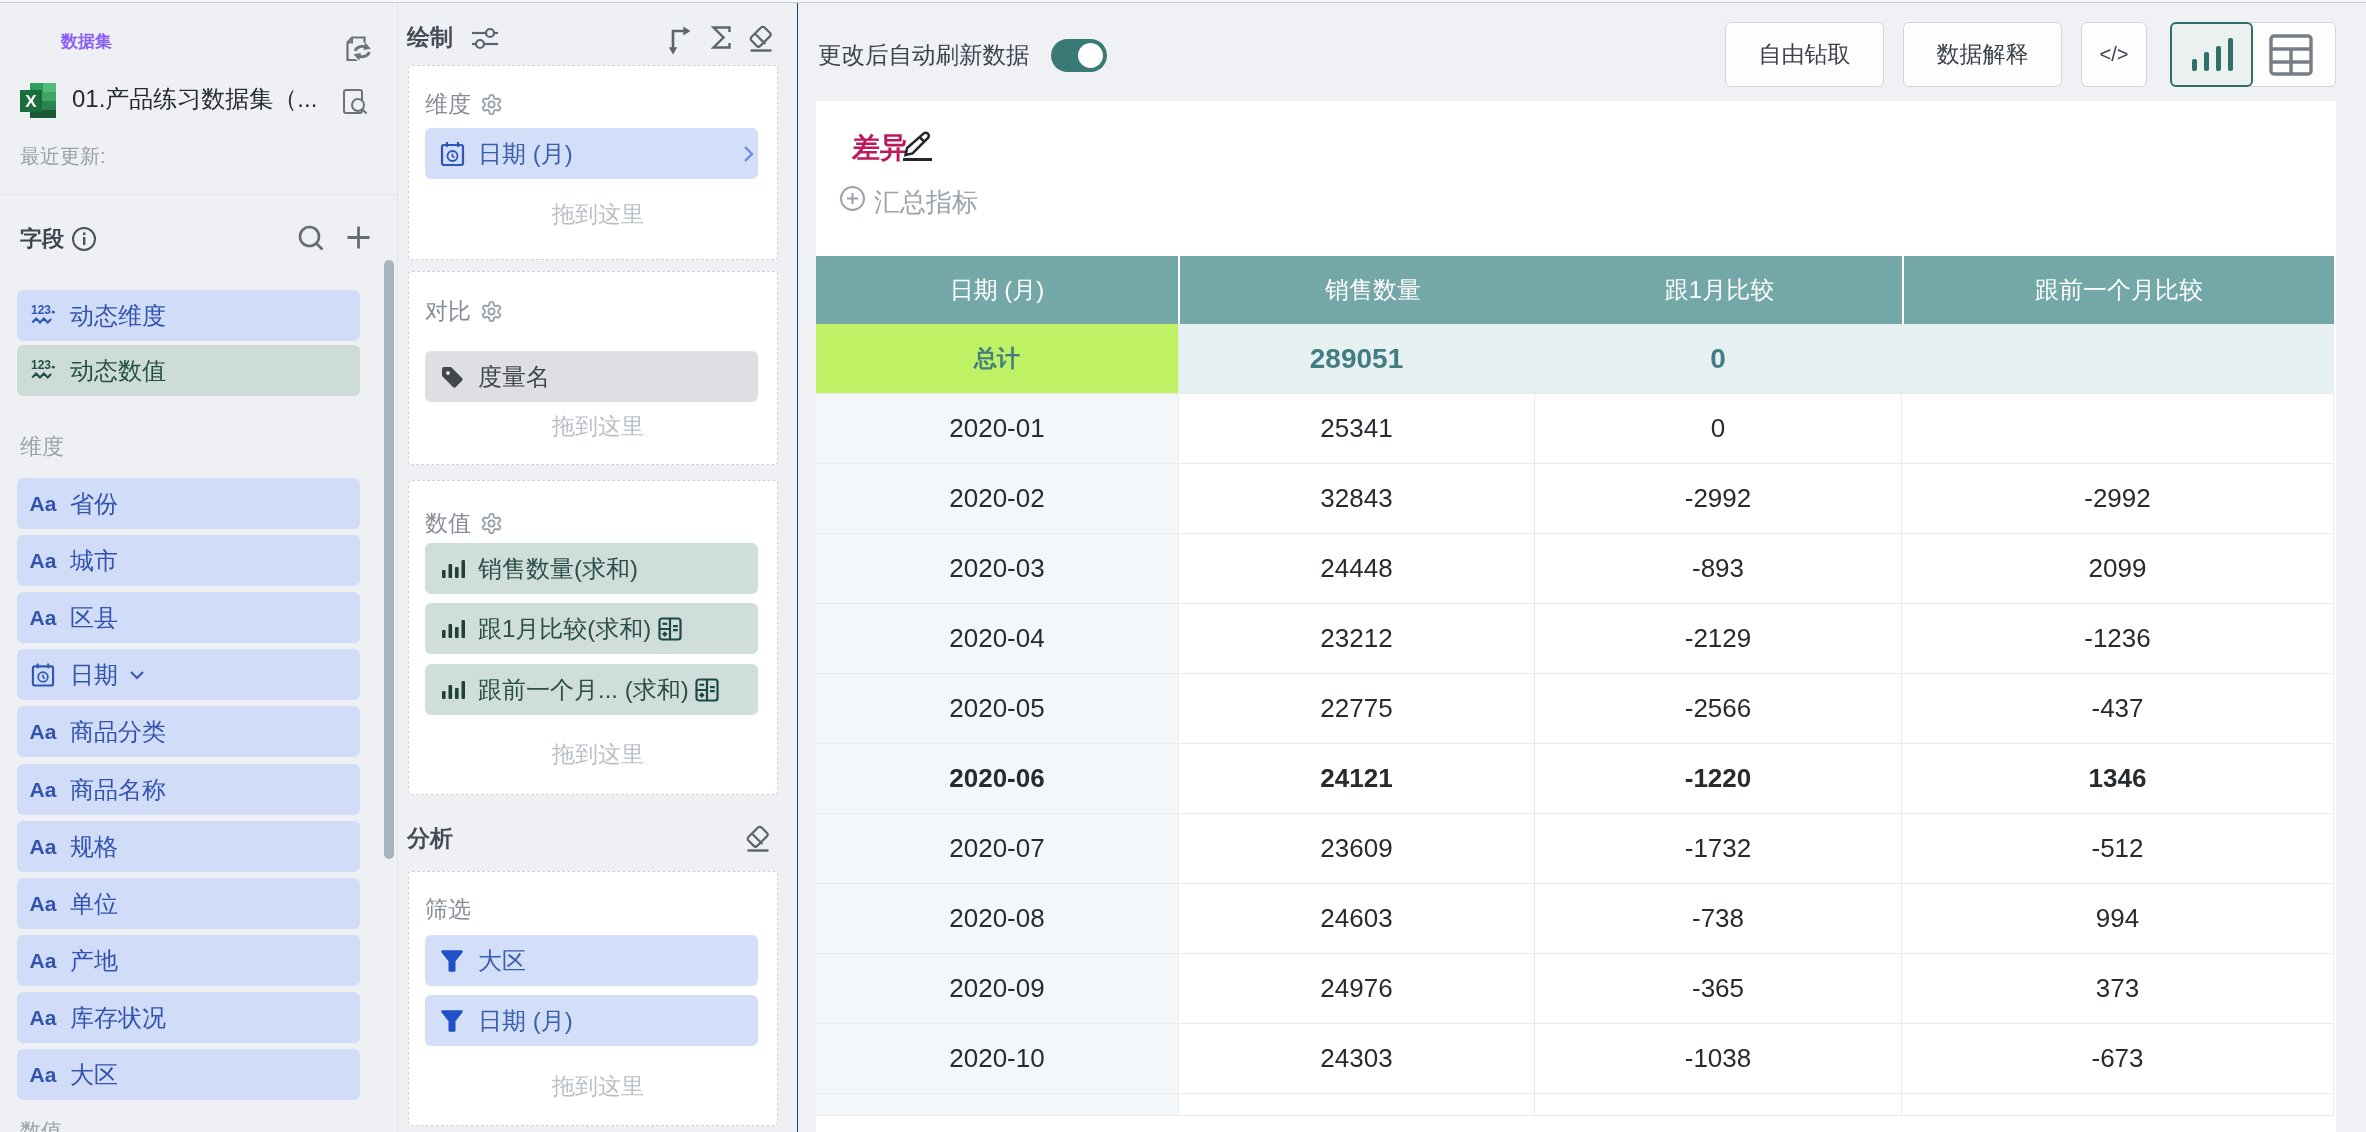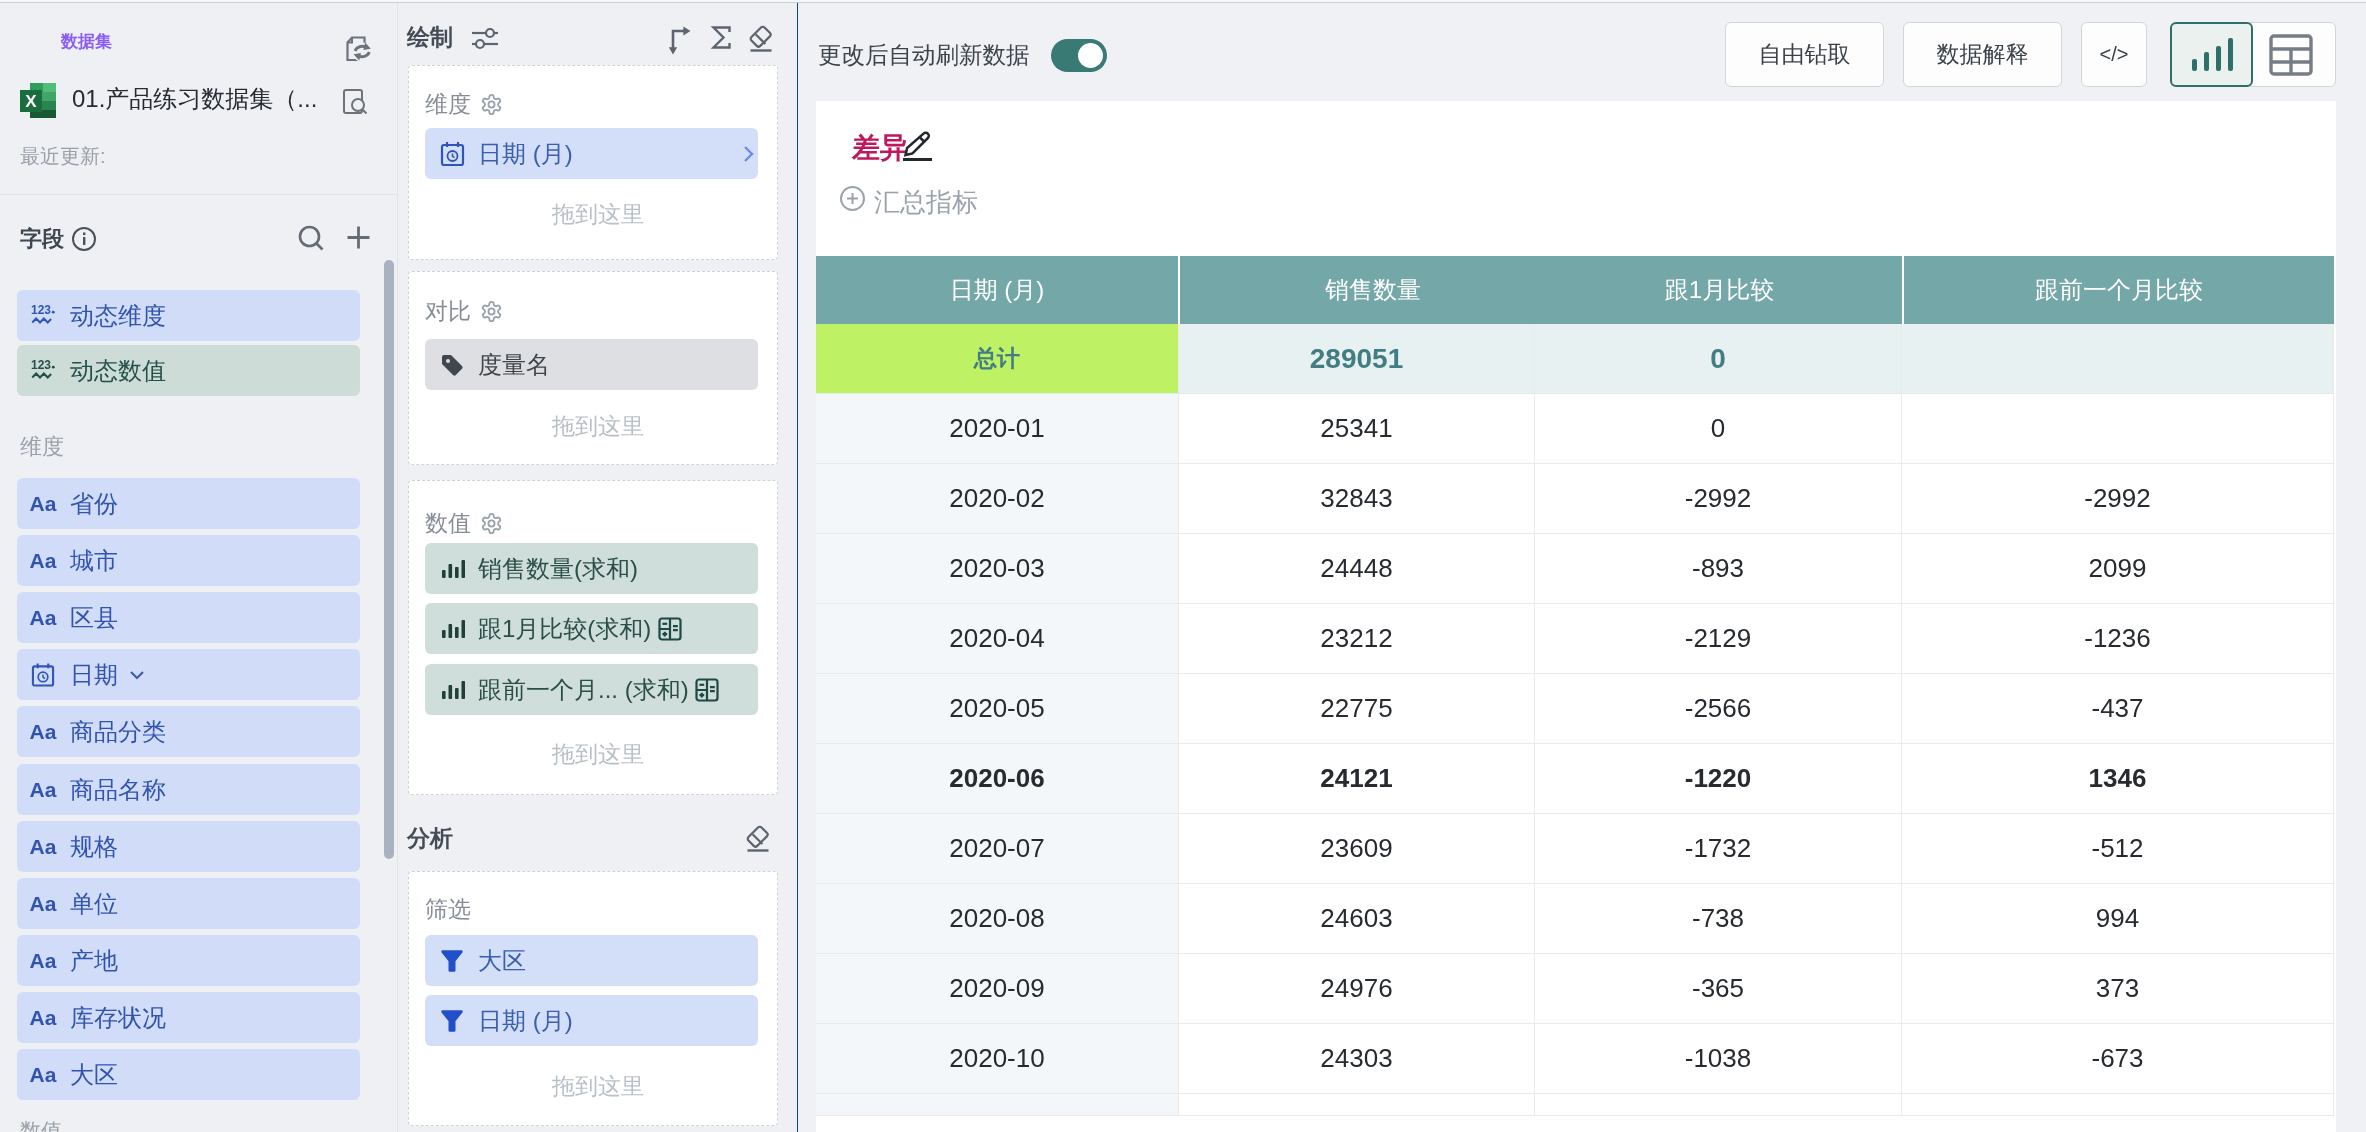--- a/index.html
+++ b/index.html
@@ -204,21 +204,21 @@
 
   <div class="dbox" style="top:268px; height:194px;"></div>
   <div class="blabel" style="top:293px;">对比 <span id="gear2">
         <svg width="23" height="23" viewBox="0 0 23 23" fill="none">
           <g transform="scale(0.96)">
             <path d="M12.22 2h-.44a2 2 0 0 0-2 2v.18a2 2 0 0 1-1 1.73l-.43.25a2 2 0 0 1-2 0l-.15-.08a2 2 0 0 0-2.73.73l-.22.38a2 2 0 0 0 .73 2.73l.15.1a2 2 0 0 1 1 1.72v.51a2 2 0 0 1-1 1.74l-.15.09a2 2 0 0 0-.73 2.73l.22.38a2 2 0 0 0 2.73.73l.15-.08a2 2 0 0 1 2 0l.43.25a2 2 0 0 1 1 1.73V20a2 2 0 0 0 2 2h.44a2 2 0 0 0 2-2v-.18a2 2 0 0 1 1-1.73l.43-.25a2 2 0 0 1 2 0l.15.08a2 2 0 0 0 2.73-.73l.22-.39a2 2 0 0 0-.73-2.73l-.15-.08a2 2 0 0 1-1-1.74v-.5a2 2 0 0 1 1-1.74l.15-.09a2 2 0 0 0 .73-2.73l-.22-.38a2 2 0 0 0-2.73-.73l-.15.08a2 2 0 0 1-2 0l-.43-.25a2 2 0 0 1-1-1.73V4a2 2 0 0 0-2-2z" stroke="#9aa1ab" stroke-width="1.9" fill="none"></path>
             <circle cx="12" cy="12" r="3.2" stroke="#9aa1ab" stroke-width="1.9" fill="none"></circle>
           </g>
         </svg>
       </span></div>
-  <div class="mchip gray" style="top:336px;"><span class="ic" id="ic-tag">
+  <div class="mchip gray" style="top:348px;"><span class="ic" id="ic-tag">
         <svg width="26" height="26" viewBox="0 0 26 26" fill="none">
           <path d="M3 5a2 2 0 0 1 2-2h7l11 11a2 2 0 0 1 0 2.8l-6.2 6.2a2 2 0 0 1-2.8 0L3 12z" fill="#42474e"></path>
           <circle cx="9" cy="9" r="2" fill="#dbdce0"></circle>
         </svg>
       </span>度量名</div>
   <div class="drag" style="top:408px;">拖到这里</div>
 
   <div class="dbox" style="top:477px; height:315px;"></div>
   <div class="blabel" style="top:505px;">数值 <span id="gear3">
         <svg width="23" height="23" viewBox="0 0 23 23" fill="none">

